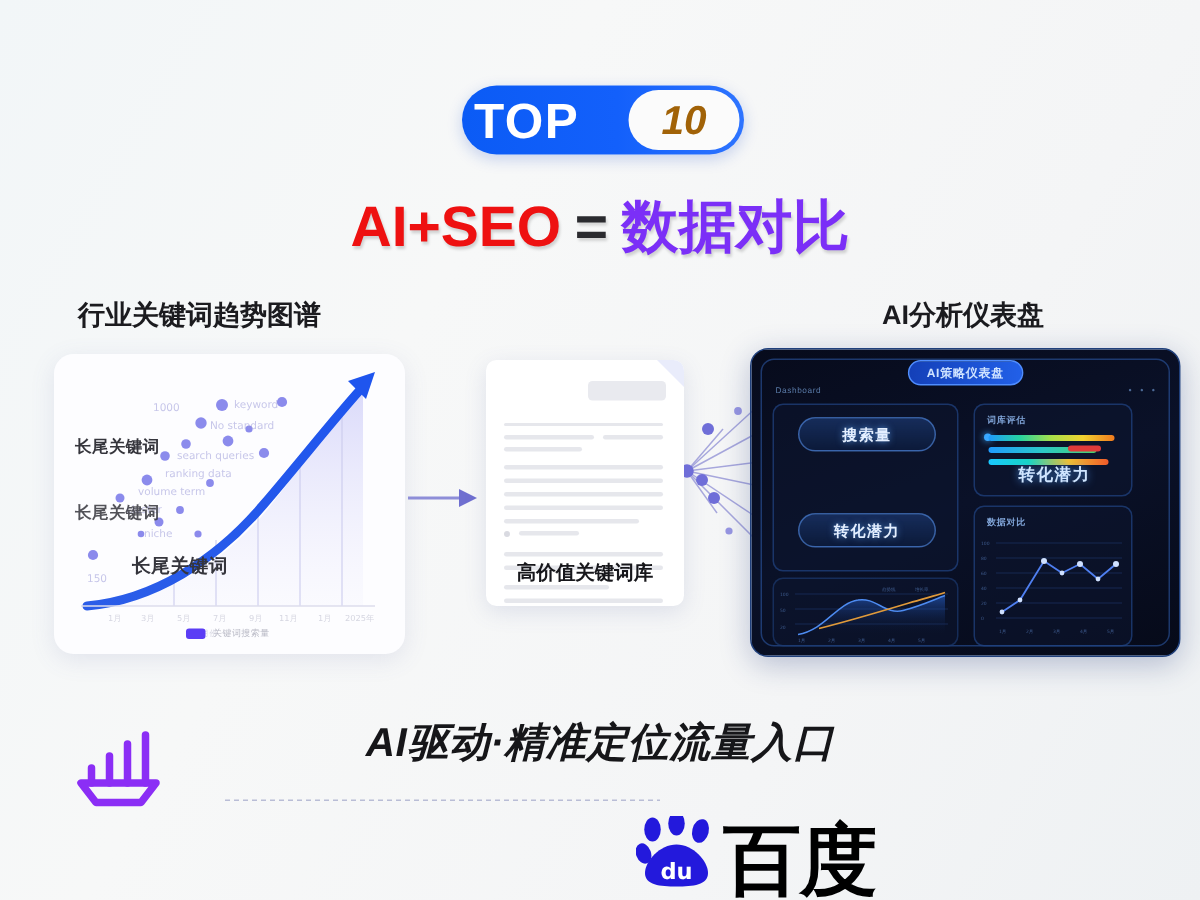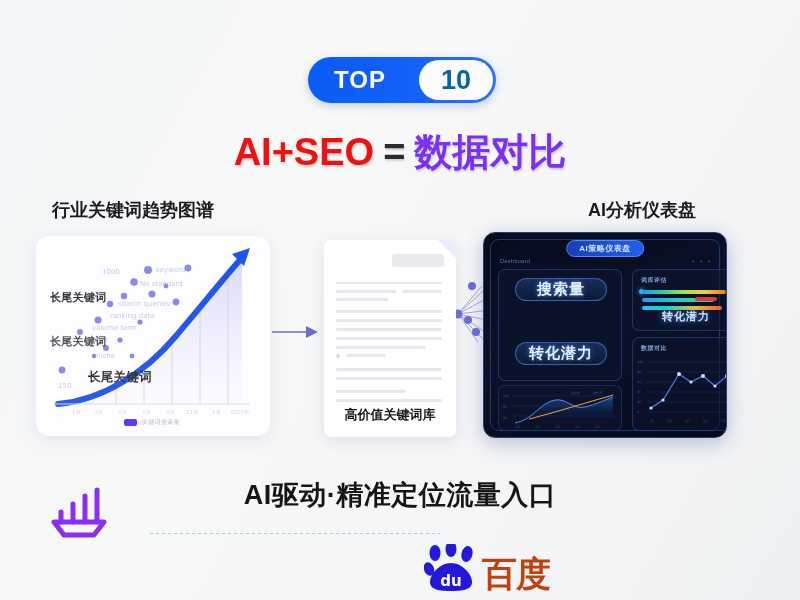--- a/index.html
+++ b/index.html
@@ -12,29 +12,29 @@
   .stage{position:absolute;inset:0;}
 
   
   .top-badge{
     position:absolute; left:308px; top:57px; width:188px; height:46px;
     background:linear-gradient(90deg,#0b5bf5 0%,#1360fb 55%,#2e74ff 100%);
     border-radius:26px; display:flex; align-items:center;
     box-shadow:0 3px 10px rgba(20,70,200,.22);
   }
   .top-badge .tb-text{
-    color:#fff; font-weight:bold; font-size:24px; letter-spacing:1px;
-    margin-left:26px; line-height:1;
+    color:#fff; font-weight:bold; font-size:33px; letter-spacing:1px;
+    margin-left:8px; line-height:1;
   }
   .top-badge .tb-num-wrap{
     position:absolute; right:3px; top:3px; width:74px; height:40px;
     background:#fbfbfb; border-radius:22px;
     display:flex; align-items:center; justify-content:center;
   }
-  .top-badge .tb-num{ color:#0369a1; font-weight:bold; font-size:27px; line-height:1;}
+  .top-badge .tb-num{ color:#a16207; font-weight:bold; font-size:27px; line-height:1;font-style:italic;}
 
   
   .main-title{
     position:absolute; left:0; top:128px; width:800px;
     text-align:center; font-size:38px; font-weight:bold; line-height:48px;
     white-space:nowrap;
   }
   .mt-red{ color:#ee1111; text-shadow:1px 2px 2px rgba(0,0,0,.16);}
   .mt-eq{ color:#2b2b2f; margin:0 9px; text-shadow:1px 2px 2px rgba(0,0,0,.14);}
   .mt-purple{ color:#7b2ff7; text-shadow:1px 2px 2px rgba(0,0,0,.16);}
@@ -63,21 +63,21 @@
     position:absolute; left:88px; top:182px; display:flex; align-items:center; gap:5px;
   }
   .cc-legend .sw{ width:13px; height:7px; border-radius:2px; background:#5b3df5; }
   .cc-legend .lt{ font-size:6px; color:#b9bac6; filter:blur(.5px); letter-spacing:.3px;}
 
   
   .arrow1{ position:absolute; left:272px; top:325px; }
 
   
   .doc-card{
-    position:absolute; left:324px; top:240px; width:132px; height:197px;
+    position:absolute; left:324px; top:240px; width:132px; height:164px;
     background:#ffffff; border-radius:7px;
     box-shadow:0 4px 15px rgba(90,100,160,.15);
     overflow:hidden;
   }
   .doc-fold{
     position:absolute; right:0; top:0; width:0; height:0;
     border-left:18px solid transparent; border-top:18px solid #e9ecfb;
   }
   .dl{ position:absolute; background:#e6e7ec; border-radius:2px; height:3px;}
   .doc-head{ position:absolute; right:12px; top:14px; width:52px; height:13px;
@@ -87,21 +87,21 @@
   .doc-label{
     position:absolute; left:0; width:132px; bottom:13px; text-align:center;
     font-size:13px; font-weight:bold; color:#17171b; white-space:nowrap;
   }
 
   
   .nodes{ position:absolute; left:456px; top:262px; }
 
   
   .dash{
-    position:absolute; left:483px; top:232px; width:244px; height:206px;
+    position:absolute; left:500px; top:232px; width:287px; height:206px;
     background:linear-gradient(160deg,#070b1c 0%,#0a1128 50%,#060a19 100%);
     border-radius:12px; border:1px solid #20407c;
     box-shadow:0 5px 20px rgba(30,50,120,.28);
     overflow:hidden;
   }
   .dash-inner{ position:absolute; inset:6px; border:1px solid rgba(60,120,220,.42);
                border-radius:9px; }
   .dash-pill{
     position:absolute; left:50%; transform:translateX(-50%); top:7px;
     padding:2px 12px; border-radius:9px;
@@ -121,21 +121,21 @@
   .p-botl { left:14px; top:152px; width:124px; height:46px;
             border-color:rgba(50,105,200,.30); }
   .p-rt   { left:148px; top:36px; width:106px; height:62px; }
   .p-rb   { left:148px; top:104px; width:106px; height:94px; }
 
   .btn{
     position:absolute; left:16px; width:92px; height:23px; border-radius:12px;
     background:linear-gradient(180deg,rgba(24,48,96,.9),rgba(12,26,58,.95));
     border:1px solid rgba(90,150,240,.55);
     display:flex; align-items:center; justify-content:center;
-    color:#e4efff; font-size:15px; font-weight:bold; letter-spacing:1px;
+    color:#e4efff; font-size:10px; font-weight:bold; letter-spacing:1px;
     text-shadow:0 0 5px rgba(100,170,255,.75);
   }
   .btn.b1{ top:8px; } .btn.b2{ top:40px; } .btn.b3{ top:72px; }
 
   .p-title{ position:absolute; left:8px; top:6px; font-size:6px; color:#7fa3d6;
             font-weight:bold; letter-spacing:.5px; }
   .gbar{ position:absolute; left:9px; height:4px; border-radius:2px; }
   .gbar.g1{ top:20px; width:84px;
     background:linear-gradient(90deg,#1f9bff,#27d3a0,#a8e04a,#f2d230,#f07a1e);}
   .gbar.g2{ top:28px; width:72px;
@@ -150,29 +150,30 @@
     color:#cfe5ff; font-size:11px; font-weight:bold; letter-spacing:1px;
     text-shadow:0 0 6px rgba(80,160,255,.85);
   }
 
   
   .bottom-icon{ position:absolute; left:48px; top:482px; }
   .bottom-title{
     position:absolute; left:0; top:477px; width:800px; text-align:center;
     font-size:27px; font-weight:bold; color:#161619; white-space:nowrap;
     letter-spacing:.5px;
+    font-style:italic;
   }
   .dashline{
     position:absolute; left:150px; top:533px; width:290px; height:1px;
     background-image:linear-gradient(90deg,#b9bdd6 52%,transparent 0);
     background-size:6px 1px;
   }
   .logos{ position:absolute; left:424px; top:520px; display:flex; align-items:center; gap:10px;}
   .baidu-wrap{ display:flex; align-items:flex-end; gap:2px;margin-top:24px;}
-  .baidu-cn{ color:#c2410c; font-size:35px; font-weight:bold; line-height:40px;
+  .baidu-cn{ color:#000000; font-size:52px; font-weight:bold; line-height:40px;
              letter-spacing:-1px;}
   .google-wrap{ font-size:46px; font-weight:bold; line-height:46px; letter-spacing:-1.5px;
                 font-family:"DejaVu Sans",sans-serif;}
   .g-b{color:#4285F4;} .g-r{color:#EA4335;} .g-y{color:#FBBC05;} .g-g{color:#34A853;}
 </style>
 </head>
 <body>
 
 <div class="stage">
 

